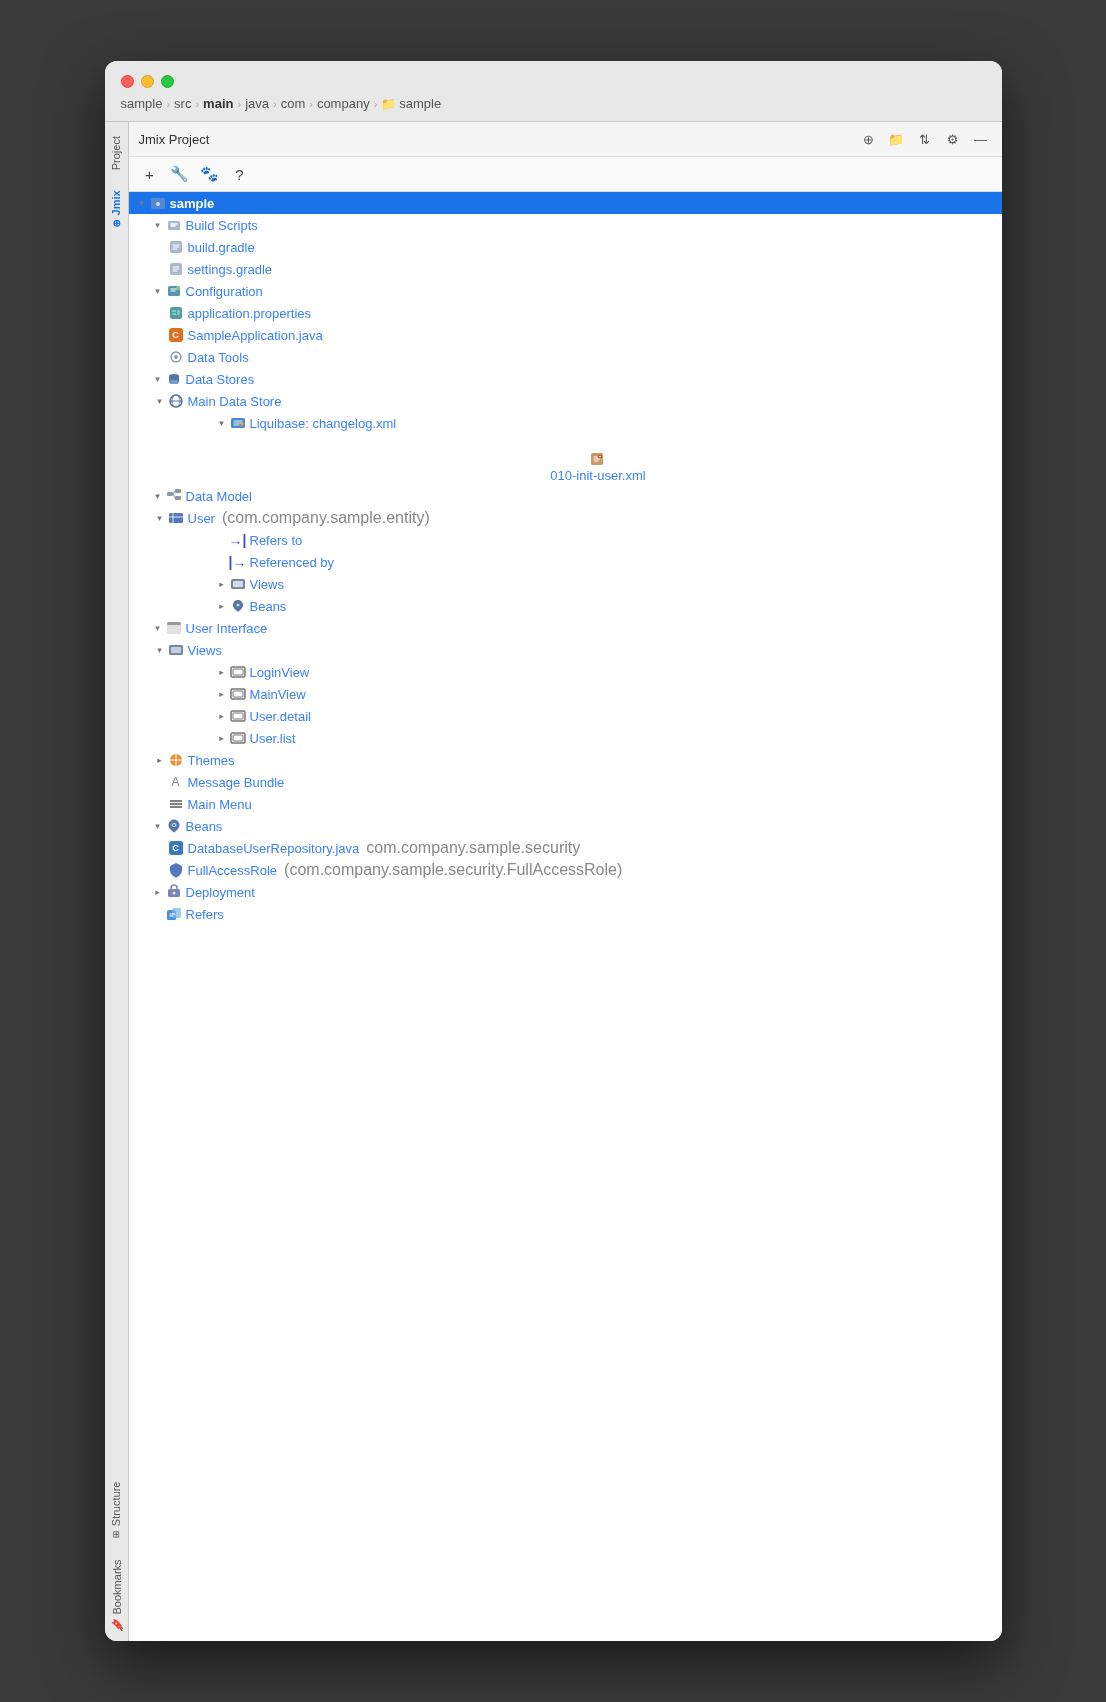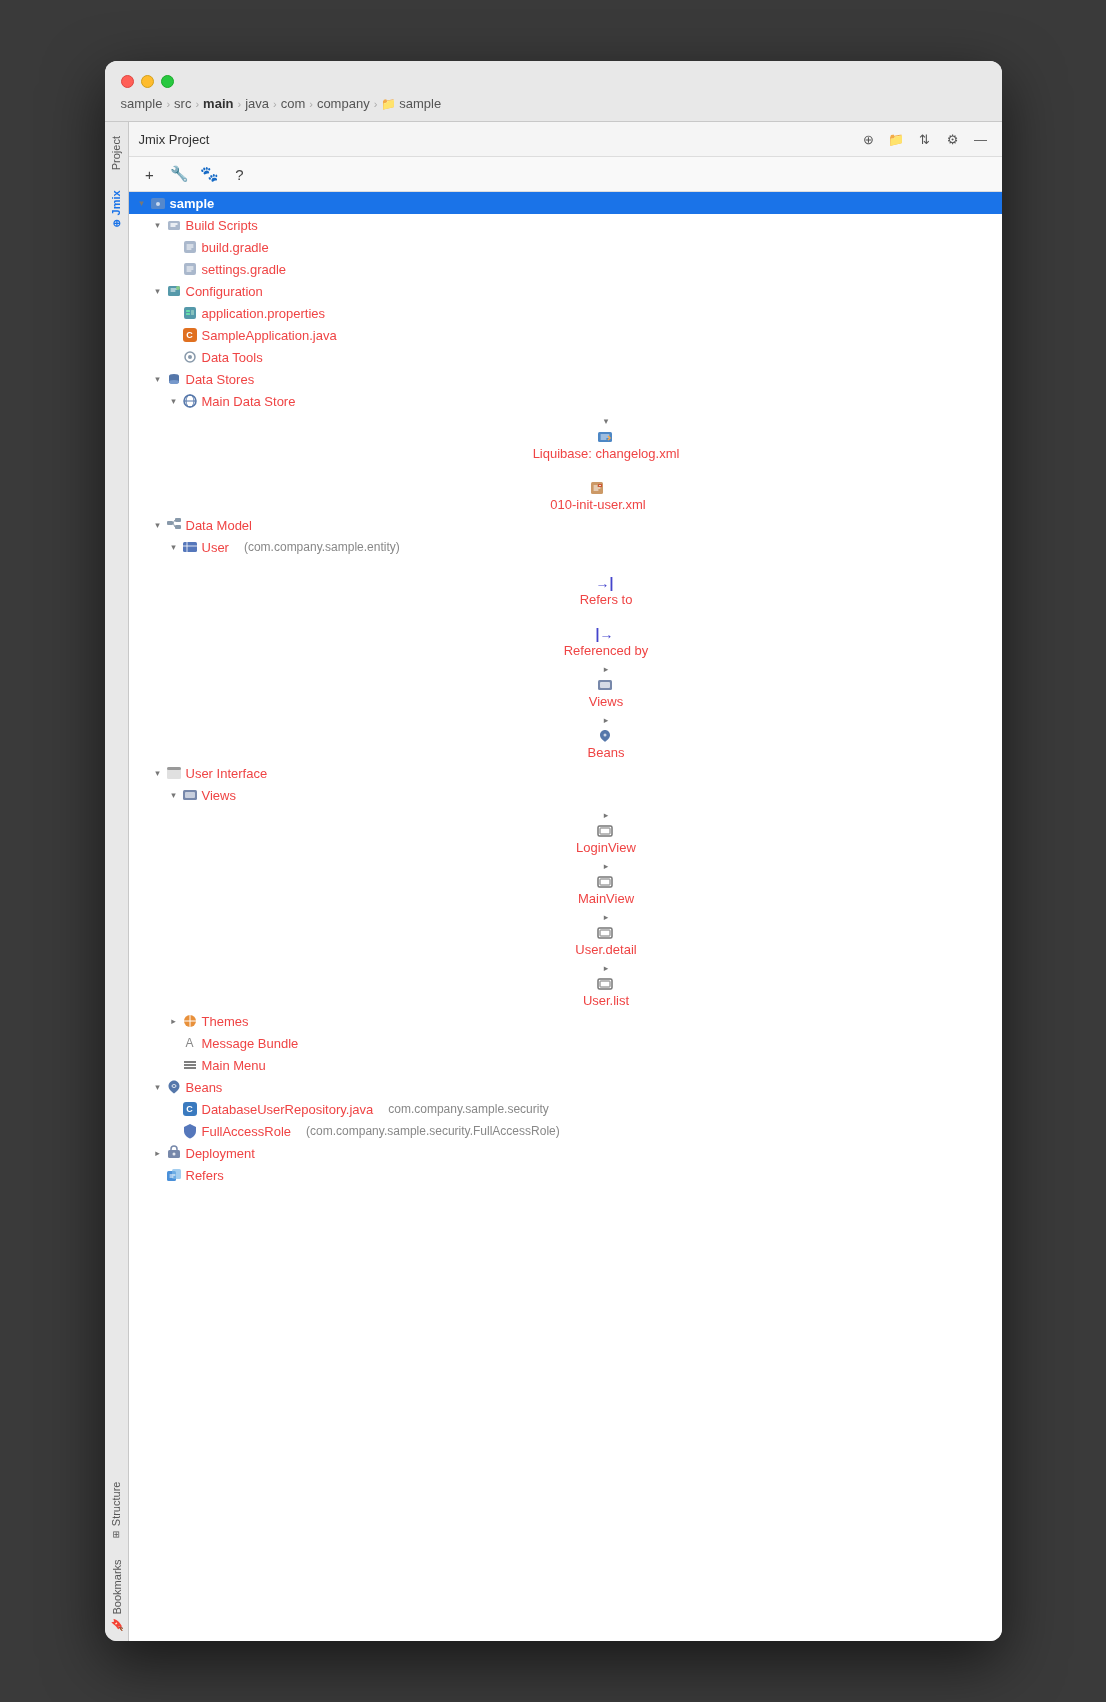--- a/index.html
+++ b/index.html
@@ -152,22 +152,22 @@
       cursor: pointer;
       white-space: nowrap;
     }
     .tree-item.selected {
       background: #1a73e8;
       color: #fff;
     }
     .tree-item.selected .tree-label { color: #fff; font-weight: 700; }
     .indent-0 { padding-left: 6px; }
     .indent-1 { padding-left: 22px; }
-    .indent-2 { padding-left: 38px; }
-    .indent-3 { padding-left: 86px; flex-direction: column; }
+    .indent-2 { padding-left: 24px; }
+    .indent-3 { padding-left: 86px; }
     .indent-4 { padding-left: 70px; flex-direction: column; }
     .chevron {
       width: 14px;
       height: 14px;
       display: inline-flex;
       align-items: center;
       justify-content: center;
       flex-shrink: 0;
       font-size: 9px;
       color: #777;
@@ -178,22 +178,22 @@
     .tree-icon {
       width: 18px;
       height: 18px;
       display: inline-flex;
       align-items: center;
       justify-content: center;
       flex-shrink: 0;
       margin-right: 3px;
       font-size: 13px;
     }
-    .tree-label { color: #ef4444; }
-    .muted { color: #888; font-size: 12px; margin-left: 15px; }
+    .tree-label { color: #3b82f6; }
+    .muted { color: #888; font-size: 16px; margin-left: 7px; }
     .icon-c-orange { 
       background: #e07020; 
       color: #fff; 
       border-radius: 3px; 
       width: 14px; 
       height: 14px; 
       font-size: 9px; 
       font-weight: 700;
       display: inline-flex;
       align-items: center;

